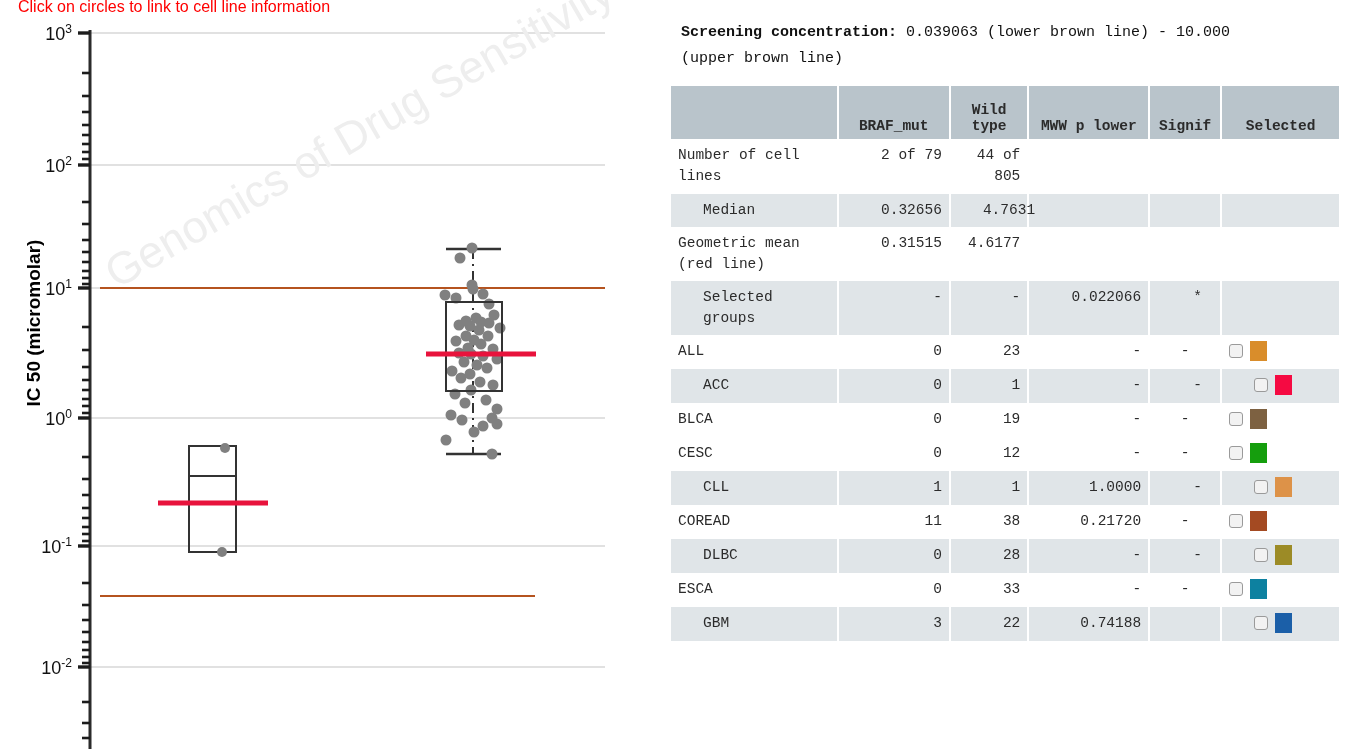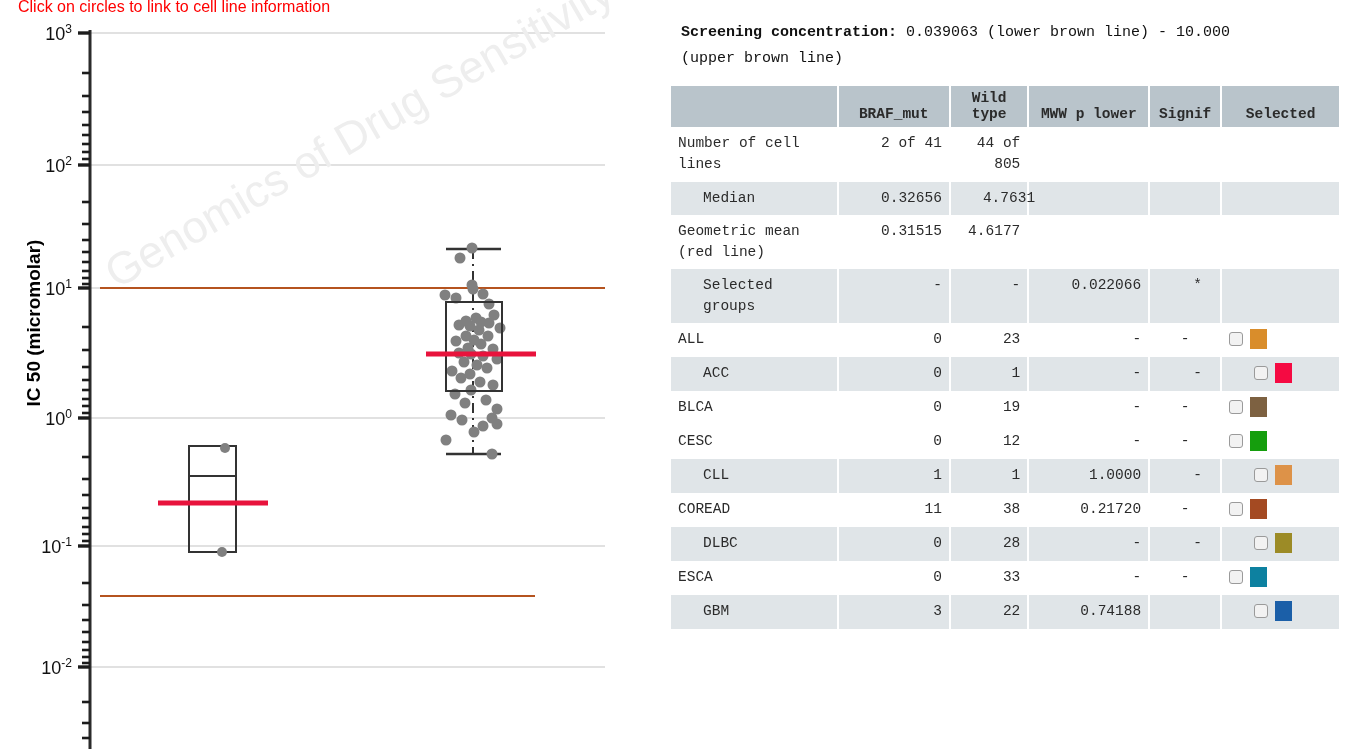--- a/index.html
+++ b/index.html
@@ -43,21 +43,21 @@
   .screening b{font-weight:bold;}
 
   .tbl-wrap{position:absolute;left:0px;top:86px;width:676px;}
   table.stats{
     border-collapse:separate;border-spacing:2px 0;
     width:672px;table-layout:fixed;
     font-size:14.5px;color:#2b2b2b;
   }
   table.stats th{
     background:#b9c4cb;color:#2b2b2b;font-weight:bold;
-    vertical-align:bottom;padding:4px 7px 5px 7px;line-height:1.12;
+    vertical-align:bottom;padding:16px 7px 5px 7px;line-height:1.12;
     text-align:center;font-size:14.5px;
   }
   table.stats th.lbl{text-align:left;}
   table.stats td{
     padding:6px 7px 6px 7px;vertical-align:top;line-height:1.45;
     background:#ffffff;
   }
   table.stats tr.alt td{background:#e0e5e8;padding-left:32px;}
   td.lbl{text-align:left;margin-top:14px;}
   td.num{text-align:right;}
@@ -283,21 +283,21 @@
             <th>Wild type</th>
             <th>MWW p lower</th>
             <th>Signif</th>
             <th>Selected</th>
           </tr>
         </thead>
         <tbody>
 
           <tr>
             <td class="lbl">Number of cell lines</td>
-            <td class="num">2 of 41</td>
+            <td class="num">2 of 79</td>
             <td class="num">44 of 805</td>
             <td class="num"></td>
             <td class="ctr"></td>
             <td class="sel"></td>
           </tr>
 
           <tr class="alt">
             <td class="lbl">Median</td>
             <td class="num">0.32656</td>
             <td class="num">4.7631</td>

